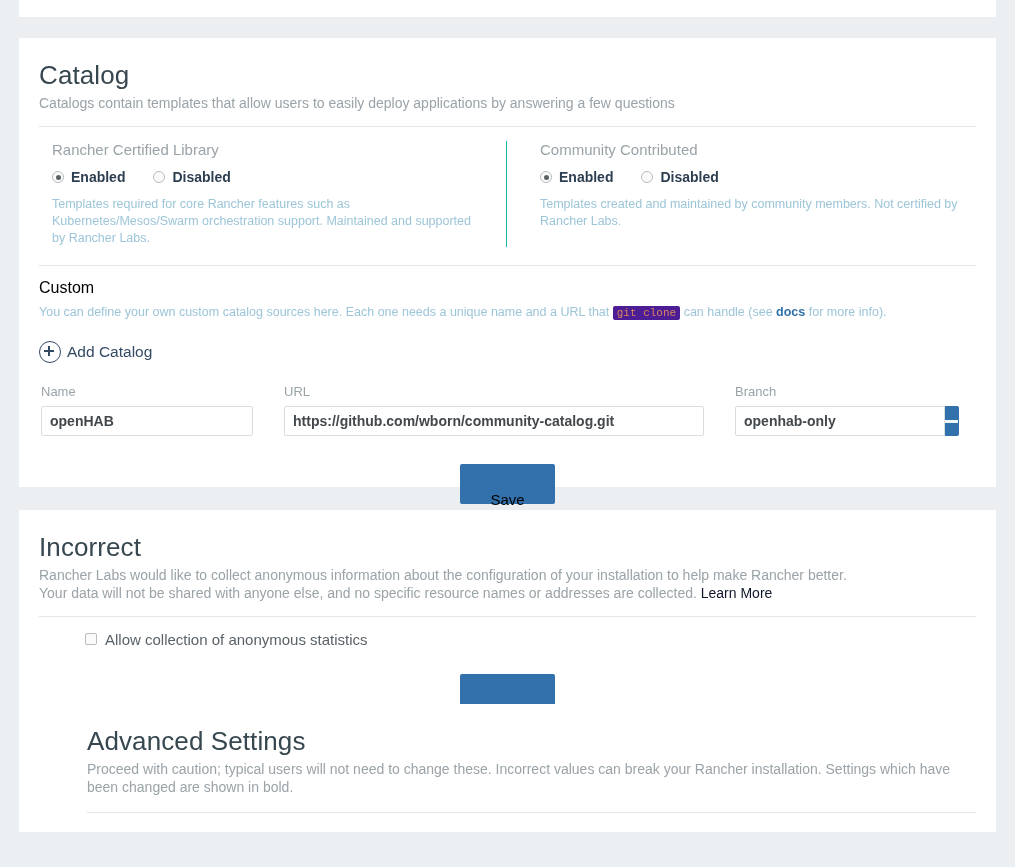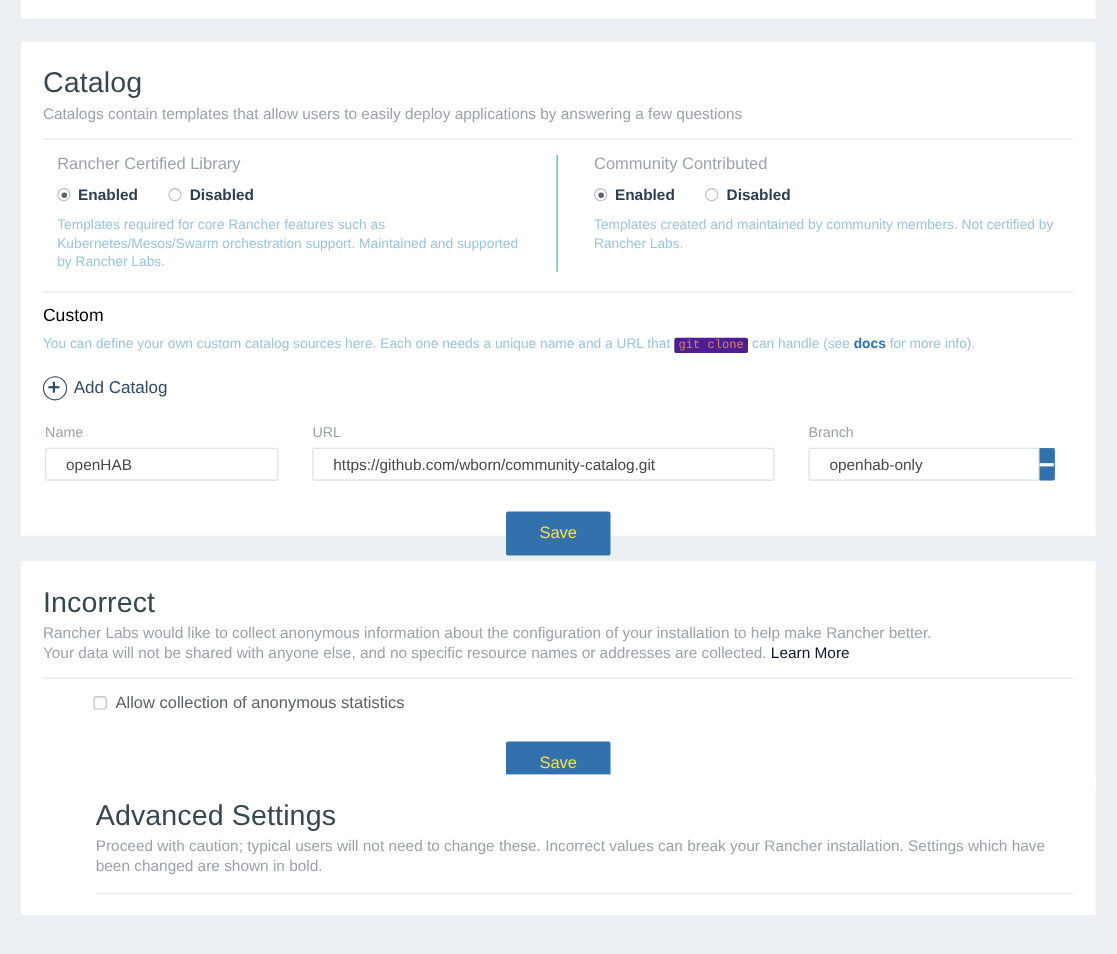--- a/index.html
+++ b/index.html
@@ -221,22 +221,23 @@
   }
   input.text {
     box-sizing: border-box;
     height: 30px;
     border: 1px solid #d8dde0;
     border-radius: 2px;
     background: #fff;
     font-family: "Liberation Sans", sans-serif;
     font-size: 14px;
     color: #43484c;
-    padding: 0 18px;
+    padding: 0 8px;
     outline: none;
+    font-weight: bold;
   }
   #field-name { width: 212px; margin-left: 2px; }
   #field-name input { width: 212px; }
   #field-url { width: 420px; margin-left: 31px; }
   #field-url input { width: 420px; }
   #field-branch { width: 210px; margin-left: 31px; }
   #field-branch input { width: 210px; border-top-right-radius:0; border-bottom-right-radius:0; }
   .branch-wrap { display: flex; }
   .minus-btn {
     width: 36px;
@@ -258,26 +259,26 @@
     display: block;
   }
 
   .btn-row {
     text-align: center;
     margin-top: 28px;
   }
   .btn-save {
     display: inline-block;
     background: #3371ad;
-    color: #fde047;
+    color: #000000;
     border: none;
     border-radius: 2px;
     font-family: "Liberation Sans", sans-serif;
     font-size: 15px;
-    padding: 0 30px;
+    padding: 16px 30px;
     height: 40px;
     line-height: 40px;
     cursor: pointer;
   }
 
   .check-row {
     display: flex;
     align-items: flex-start;
     margin-top: 14px;
     margin-left: 6px;

